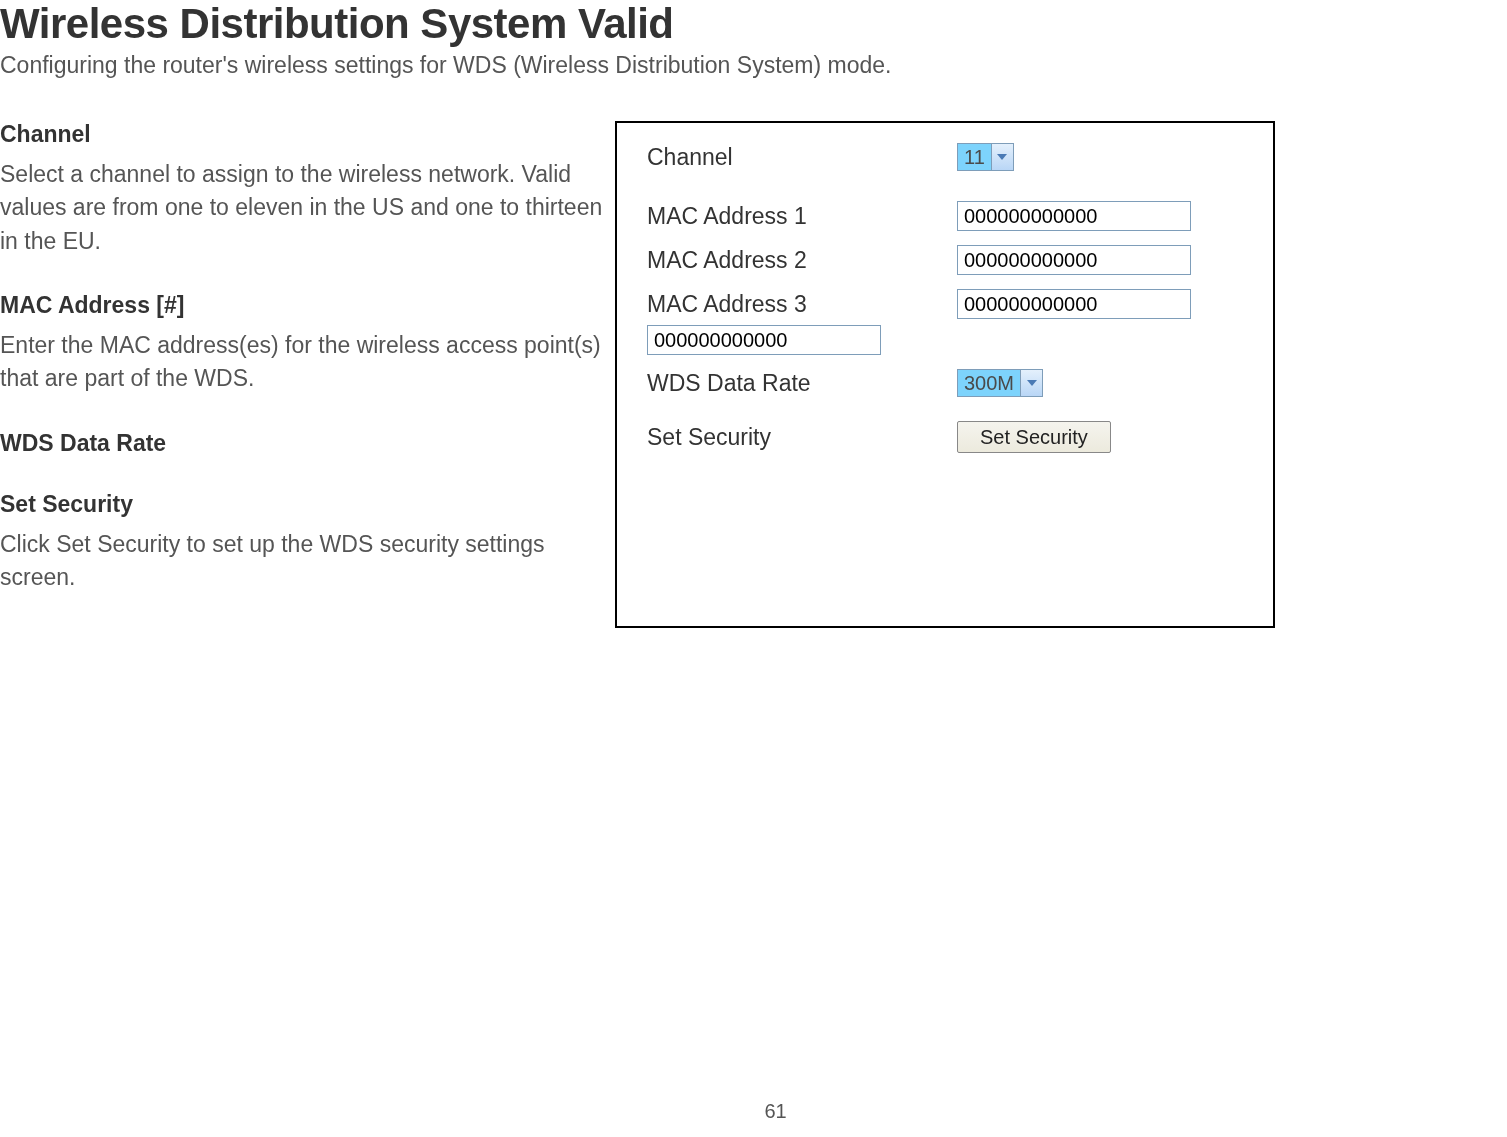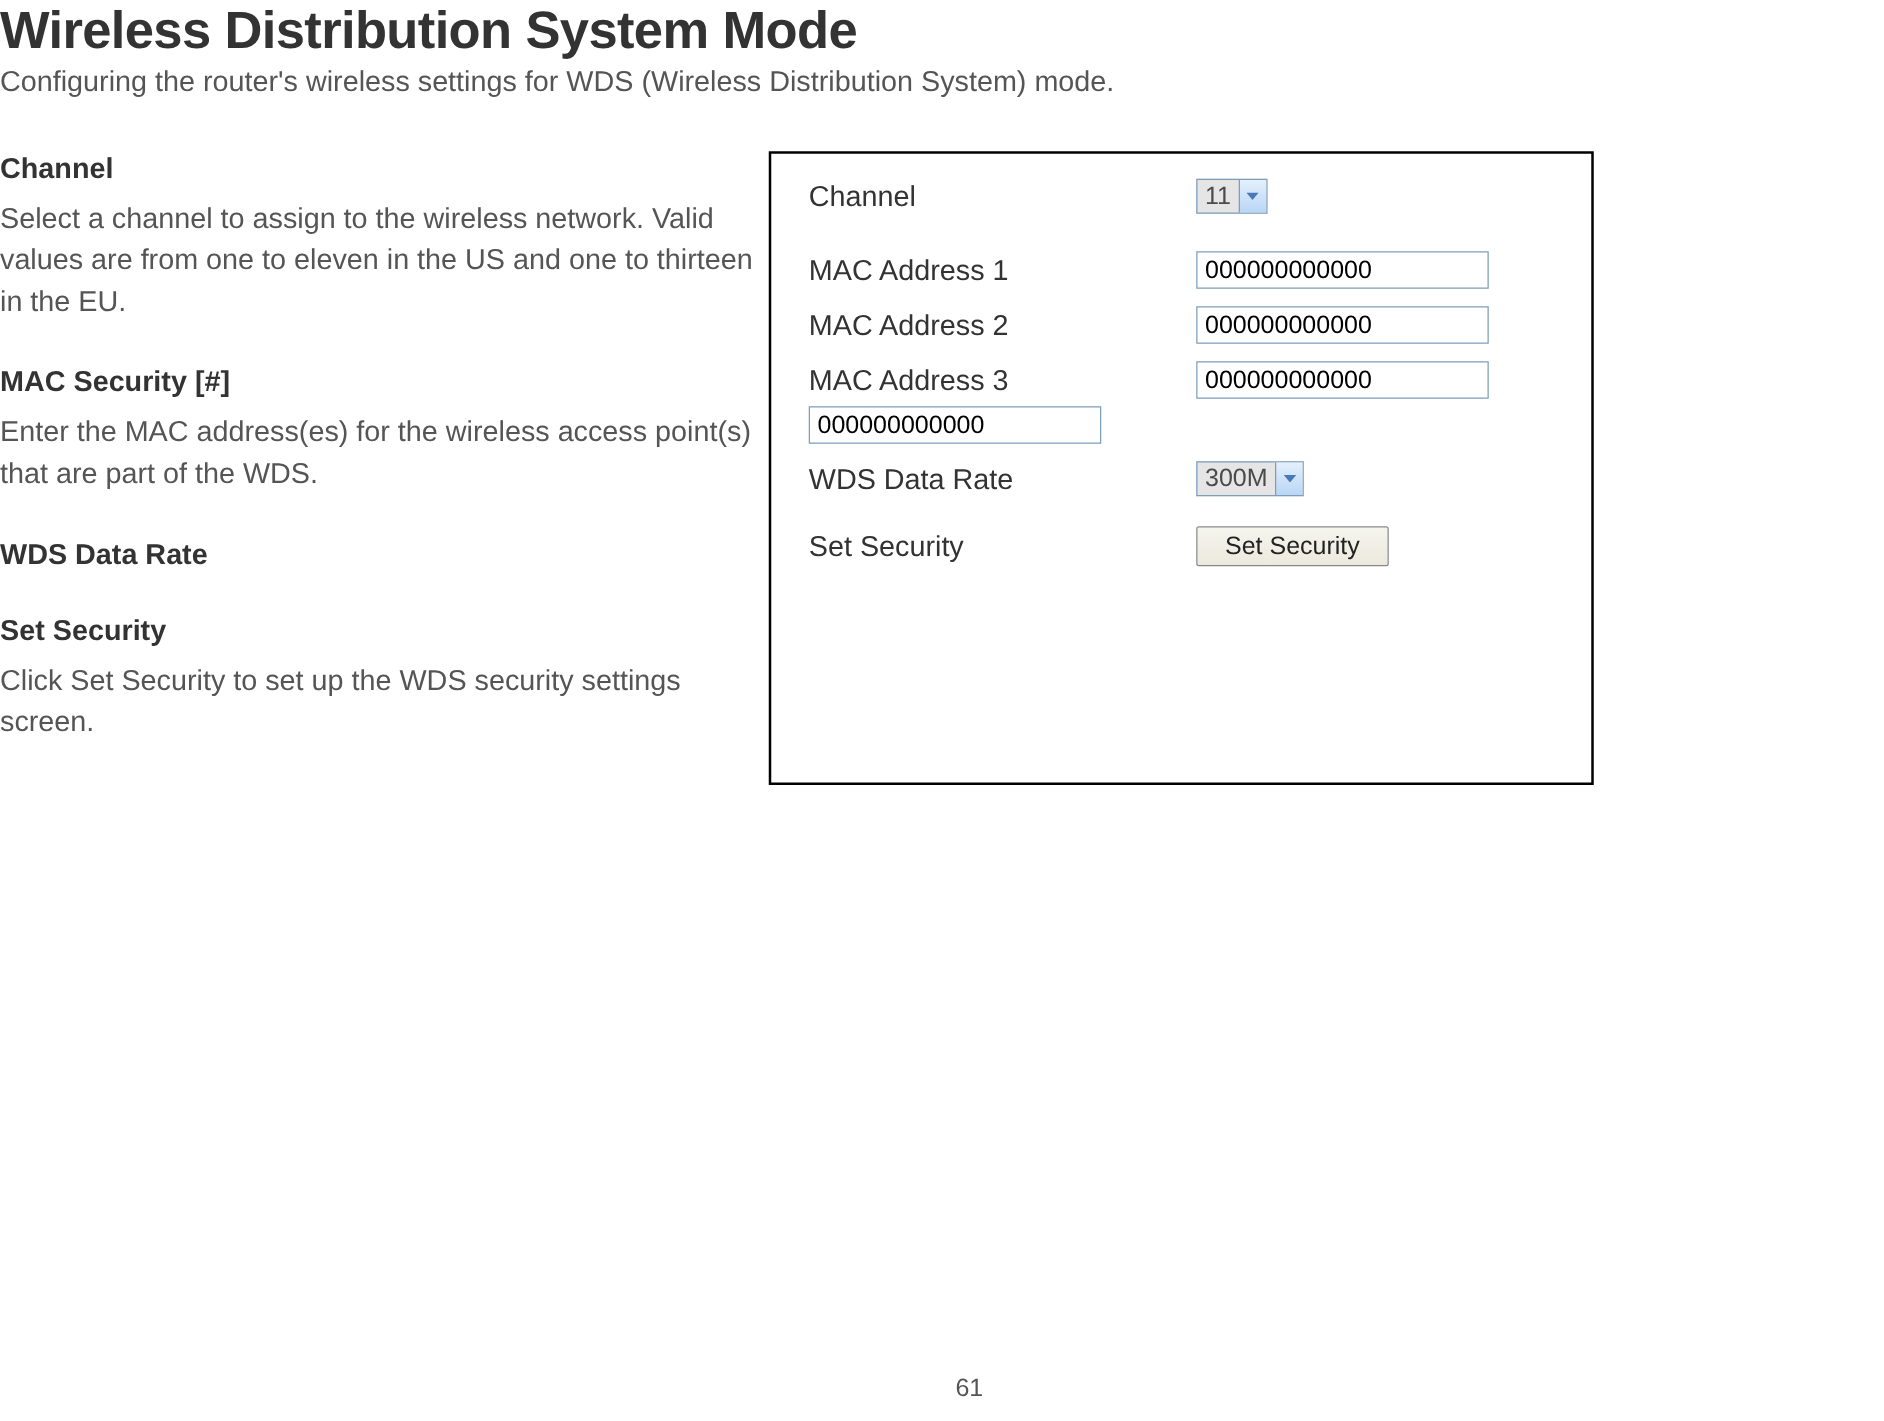--- a/index.html
+++ b/index.html
@@ -71,21 +71,21 @@
     .panel-label {
       flex: 0 0 310px;
       font-size: 23px;
       color: #333;
       font-family: Arial, sans-serif;
     }
     .select-box {
       display: inline-flex;
       align-items: center;
       border: 1px solid #7e9db9;
-      background: #e5e5e5;
+      background: #7dd3fc;
       height: 28px;
       font-size: 20px;
       font-family: Arial, sans-serif;
     }
     .select-box .val {
       padding: 2px 6px 2px 6px;
       min-width: 28px;
     }
     .select-box.channel .val {
       min-width: 28px;
@@ -137,33 +137,33 @@
       color: #555;
       padding-left: 44px;
     }
     .spacer-big {
       margin-bottom: 30px;
     }
   </style>
 </head>
 <body>
 
-<h1 class="page-title">Wireless Distribution System Mode</h1>
+<h1 class="page-title">Wireless Distribution System Valid</h1>
 <div class="page-subtitle">Configuring the router's wireless settings for WDS (Wireless Distribution System) mode.</div>
 
 <div class="content-wrap">
   <div class="left-col">
 
     <div class="section">
       <div class="section-title">Channel</div>
       <div class="section-body">Select a channel to assign to the wireless network. Valid values are from one to eleven in the US and one to thirteen in the EU.</div>
     </div>
 
     <div class="section">
-      <div class="section-title">MAC Security [#]</div>
+      <div class="section-title">MAC Address [#]</div>
       <div class="section-body">Enter the MAC address(es) for the wireless access point(s) that are part of the WDS.</div>
     </div>
 
     <div class="section">
       <div class="section-title">WDS Data Rate</div>
     </div>
 
     <div class="section">
       <div class="section-title">Set Security</div>
       <div class="section-body">Click Set Security to set up the WDS security settings screen.</div>

